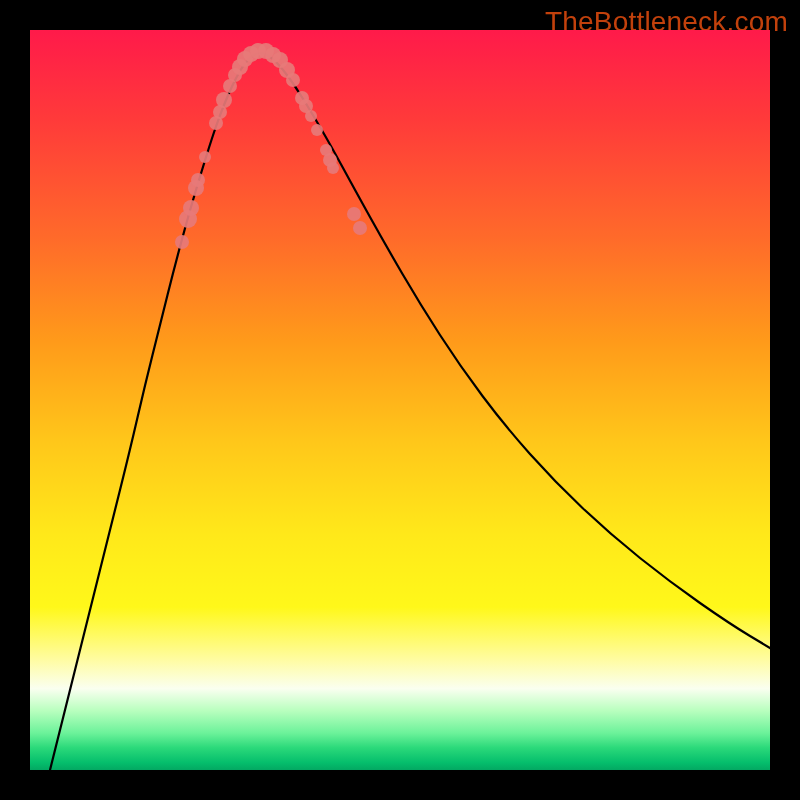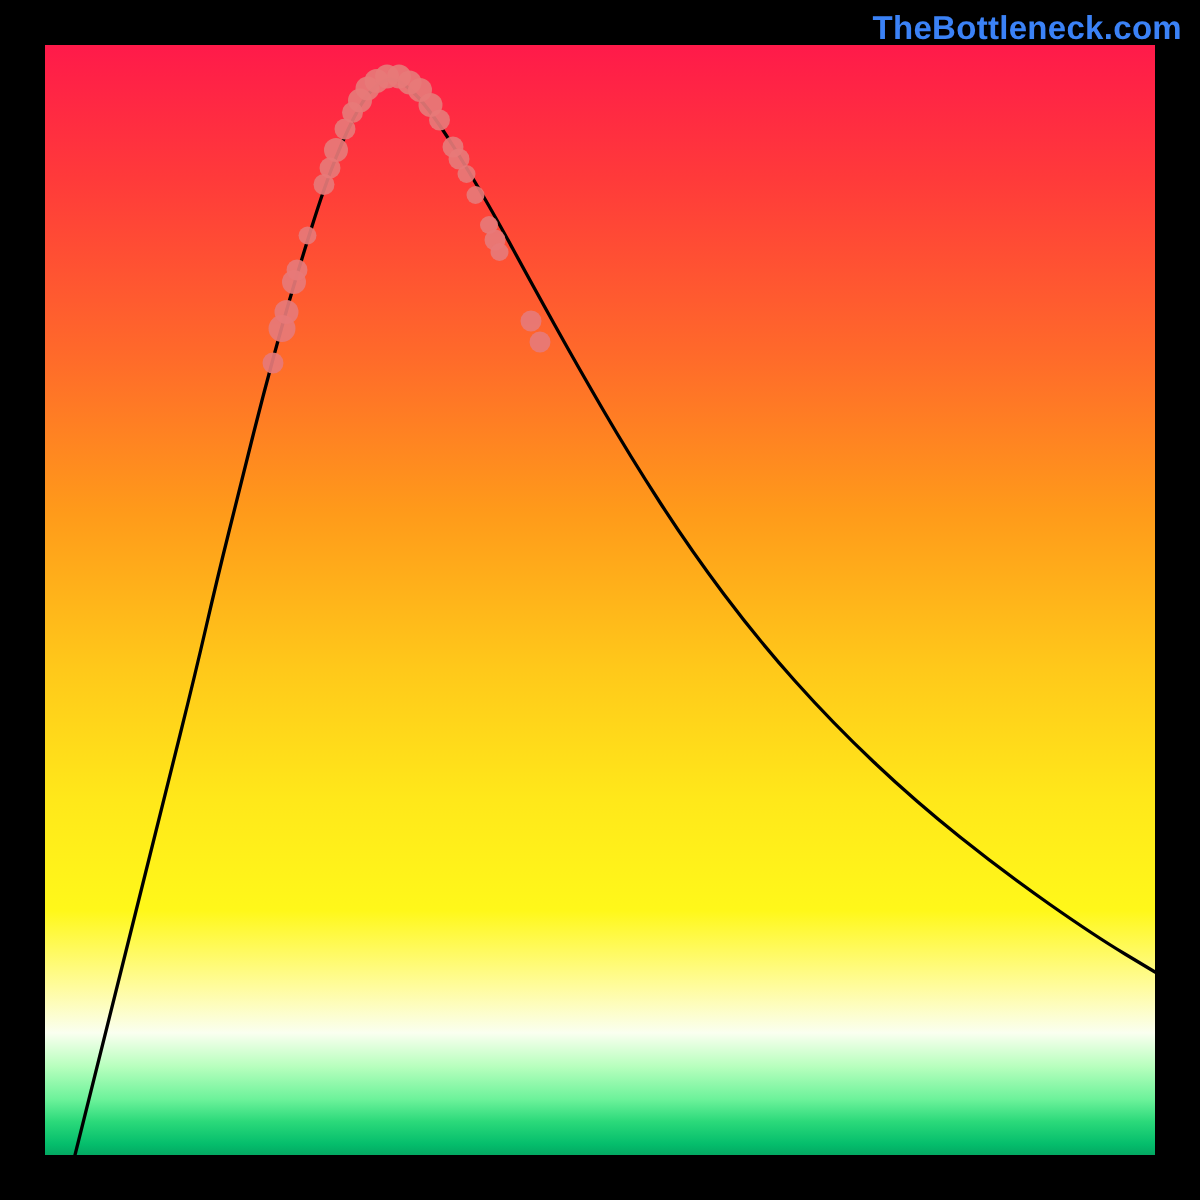--- a/index.html
+++ b/index.html
@@ -31,23 +31,23 @@
       #2bd97a 97%,
       #05be6c 99%,
       #03a862 100%
     );
   }
   .watermark {
     position: absolute;
     top: 6px;
     right: 12px;
     font-family: Arial, sans-serif;
-    font-size: 22px;
-    font-weight: 700;
-    color: #3b82f6;
+    font-size: 28px;
+    font-weight: 400;
+    color: #c2410c;
     letter-spacing: 0.2px;
   }
   svg.curve {
     position: absolute;
     left: 0;
     top: 0;
     width: 740px;
     height: 740px;
   }
 </style>

